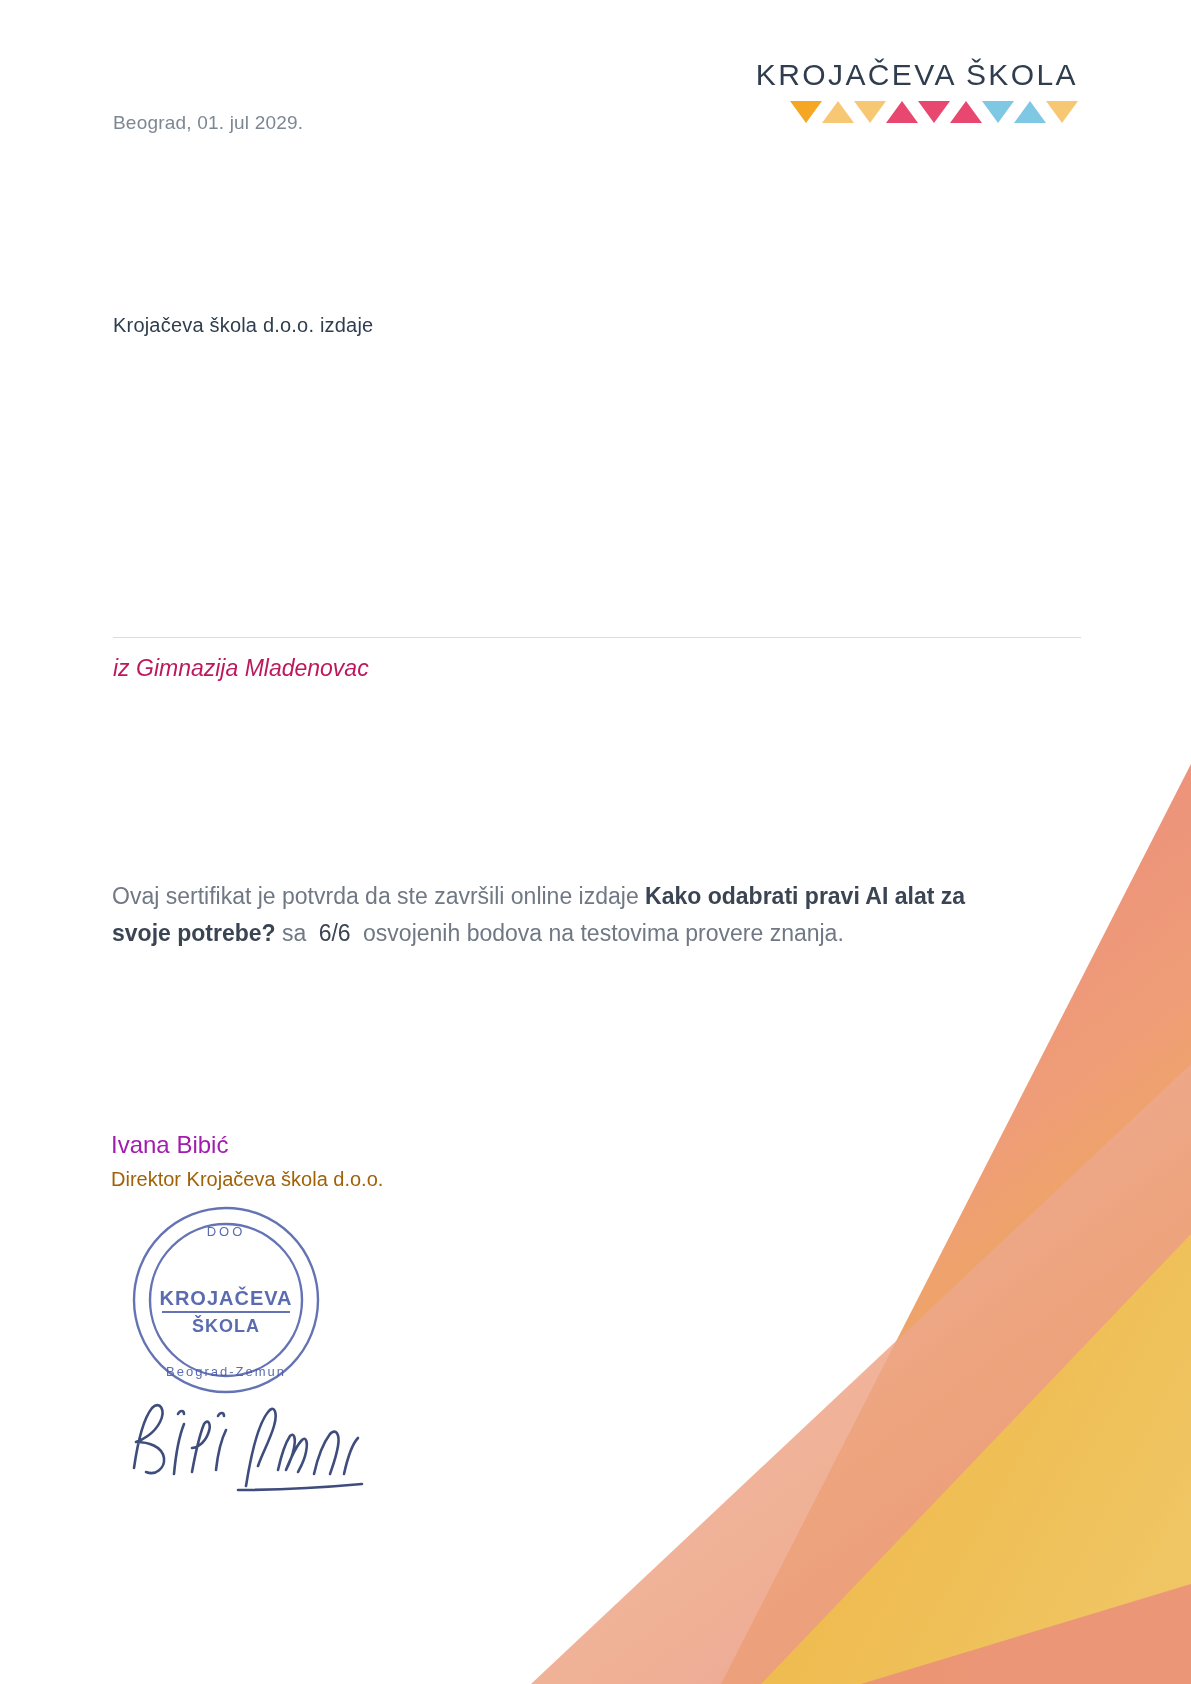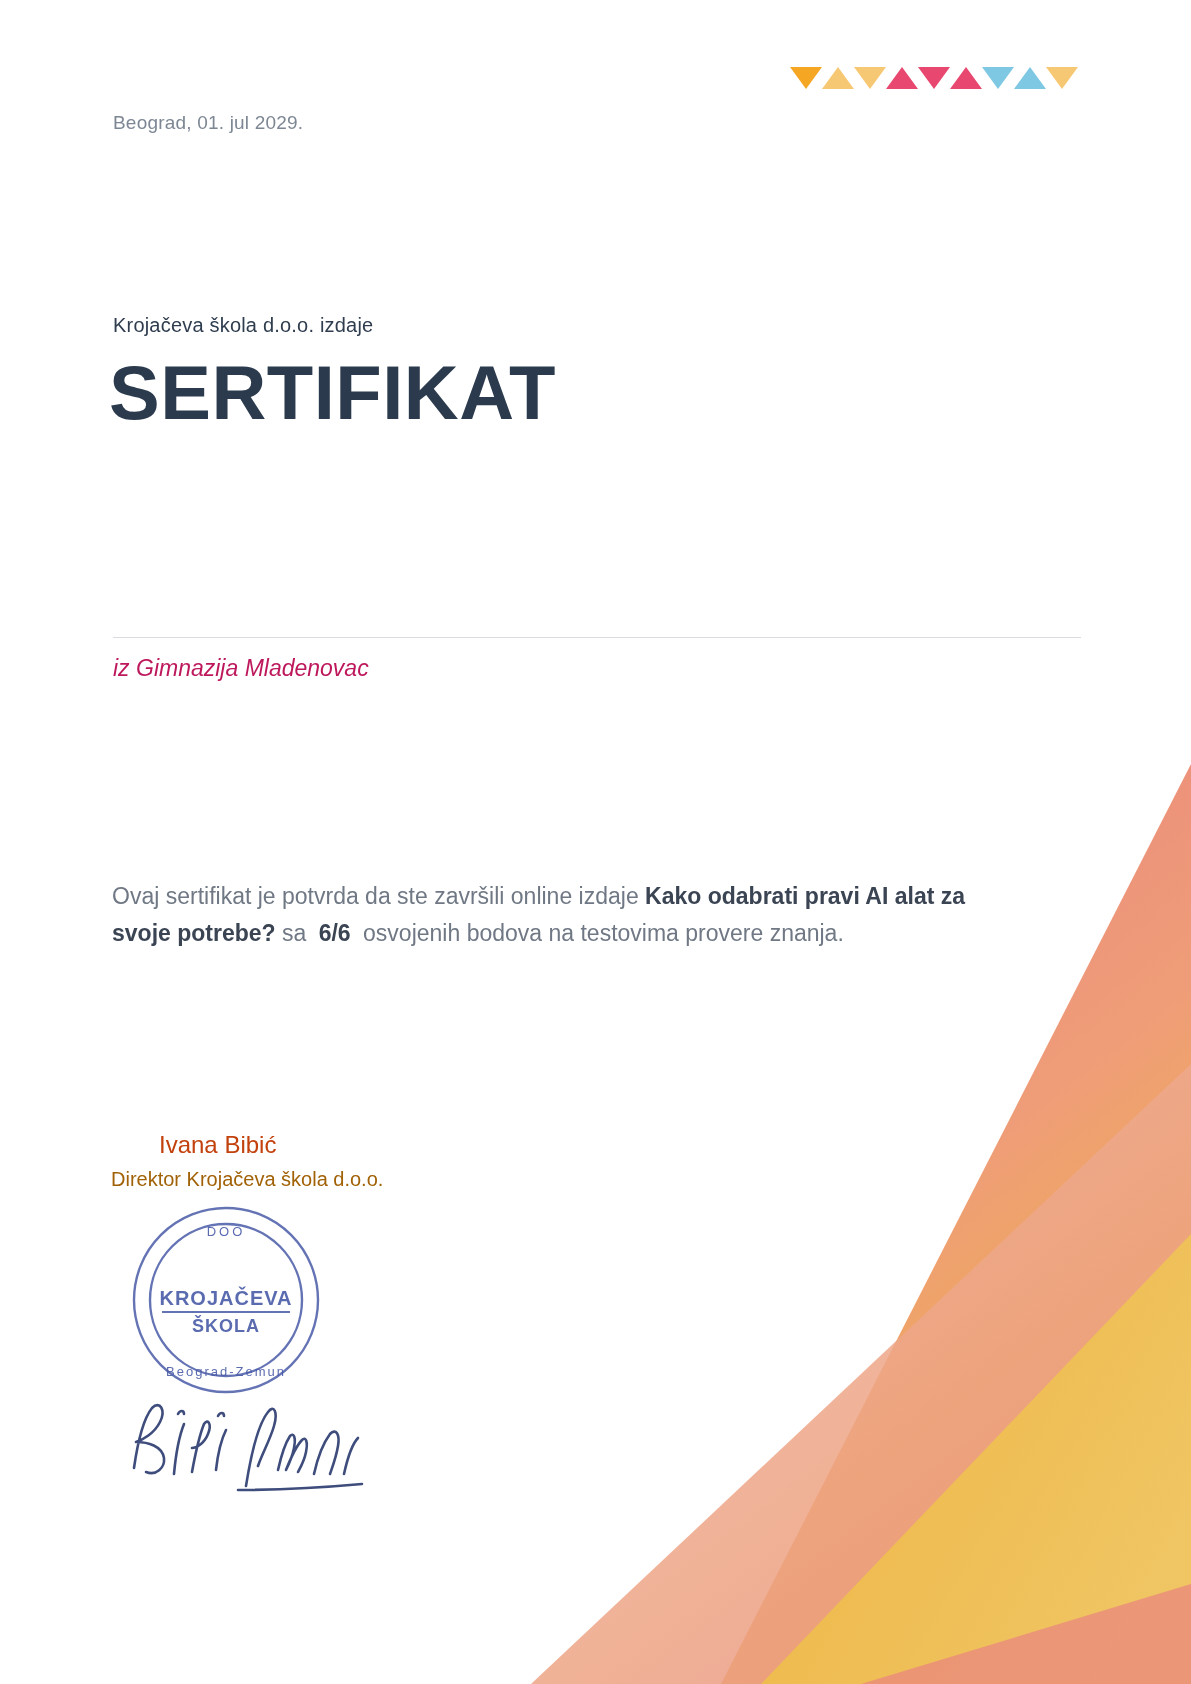--- a/index.html
+++ b/index.html
@@ -136,32 +136,31 @@
     font-size: 23px;
     line-height: 1.62;
     color: #6f7884;
   }
   .body-text b {
     color: #3a4453;
     font-weight: bold;
   }
   .score {
     color: #3a4453;
-    font-weight: bold;
+    font-weight: normal;
     padding: 0 6px;
   }
 
   
   .signer-name {
     position: absolute;
     left: 111px;
     top: 1131px;
     font-size: 24px;
-    color: #c2410c;
-    margin-left: 48px;
+    color: #a21caf;
   }
   .signer-title {
     position: absolute;
     left: 111px;
     top: 1168px;
     font-size: 20px;
     color: #a16207;
   }
 
   
@@ -206,35 +205,35 @@
     </defs>
     <polygon points="760,0 760,920 290,920" fill="url(#g1)"></polygon>
     <polygon points="760,300 760,920 100,920" fill="url(#g2)" opacity="0.85"></polygon>
     <polygon points="760,470 760,920 330,920" fill="url(#g3)" opacity="0.95"></polygon>
     <polygon points="760,820 760,920 430,920" fill="#e9877f" opacity="0.75"></polygon>
   </svg>
 
   <div class="date-line">Beograd, 01. jul 2029.</div>
 
   <div class="logo-block">
+    <div class="logo-text">KROJAČEVA ŠKOLA</div>
     <div class="logo-tri-row">
       <span class="tri down" style="color:#f5a623"></span>
       <span class="tri up" style="color:#f7c873"></span>
       <span class="tri down" style="color:#f7c873"></span>
       <span class="tri up" style="color:#e8476f"></span>
       <span class="tri down" style="color:#e8476f"></span>
       <span class="tri up" style="color:#e8476f"></span>
       <span class="tri down" style="color:#7ec8e3"></span>
       <span class="tri up" style="color:#7ec8e3"></span>
       <span class="tri down" style="color:#f7c873"></span>
     </div>
   </div>
 
   <div class="issuer">Krojačeva škola d.o.o. izdaje</div>
-  <div class="cert-title">SERTIFIKAT</div>
 
   <div class="recipient-rule"></div>
   <div class="recipient-org">iz Gimnazija Mladenovac</div>
 
   <div class="body-text"><span>Ovaj sertifikat je potvrda da ste završili online izdaje </span><b>Kako odabrati pravi AI alat za svoje potrebe?</b><span> sa </span><span class="score">6/6</span><span> osvojenih bodova na testovima provere znanja.</span></div>
 
   <div class="signer-name">Ivana Bibić</div>
   <div class="signer-title">Direktor Krojačeva škola d.o.o.</div>
 
   <svg class="stamp" viewBox="0 0 200 200">

